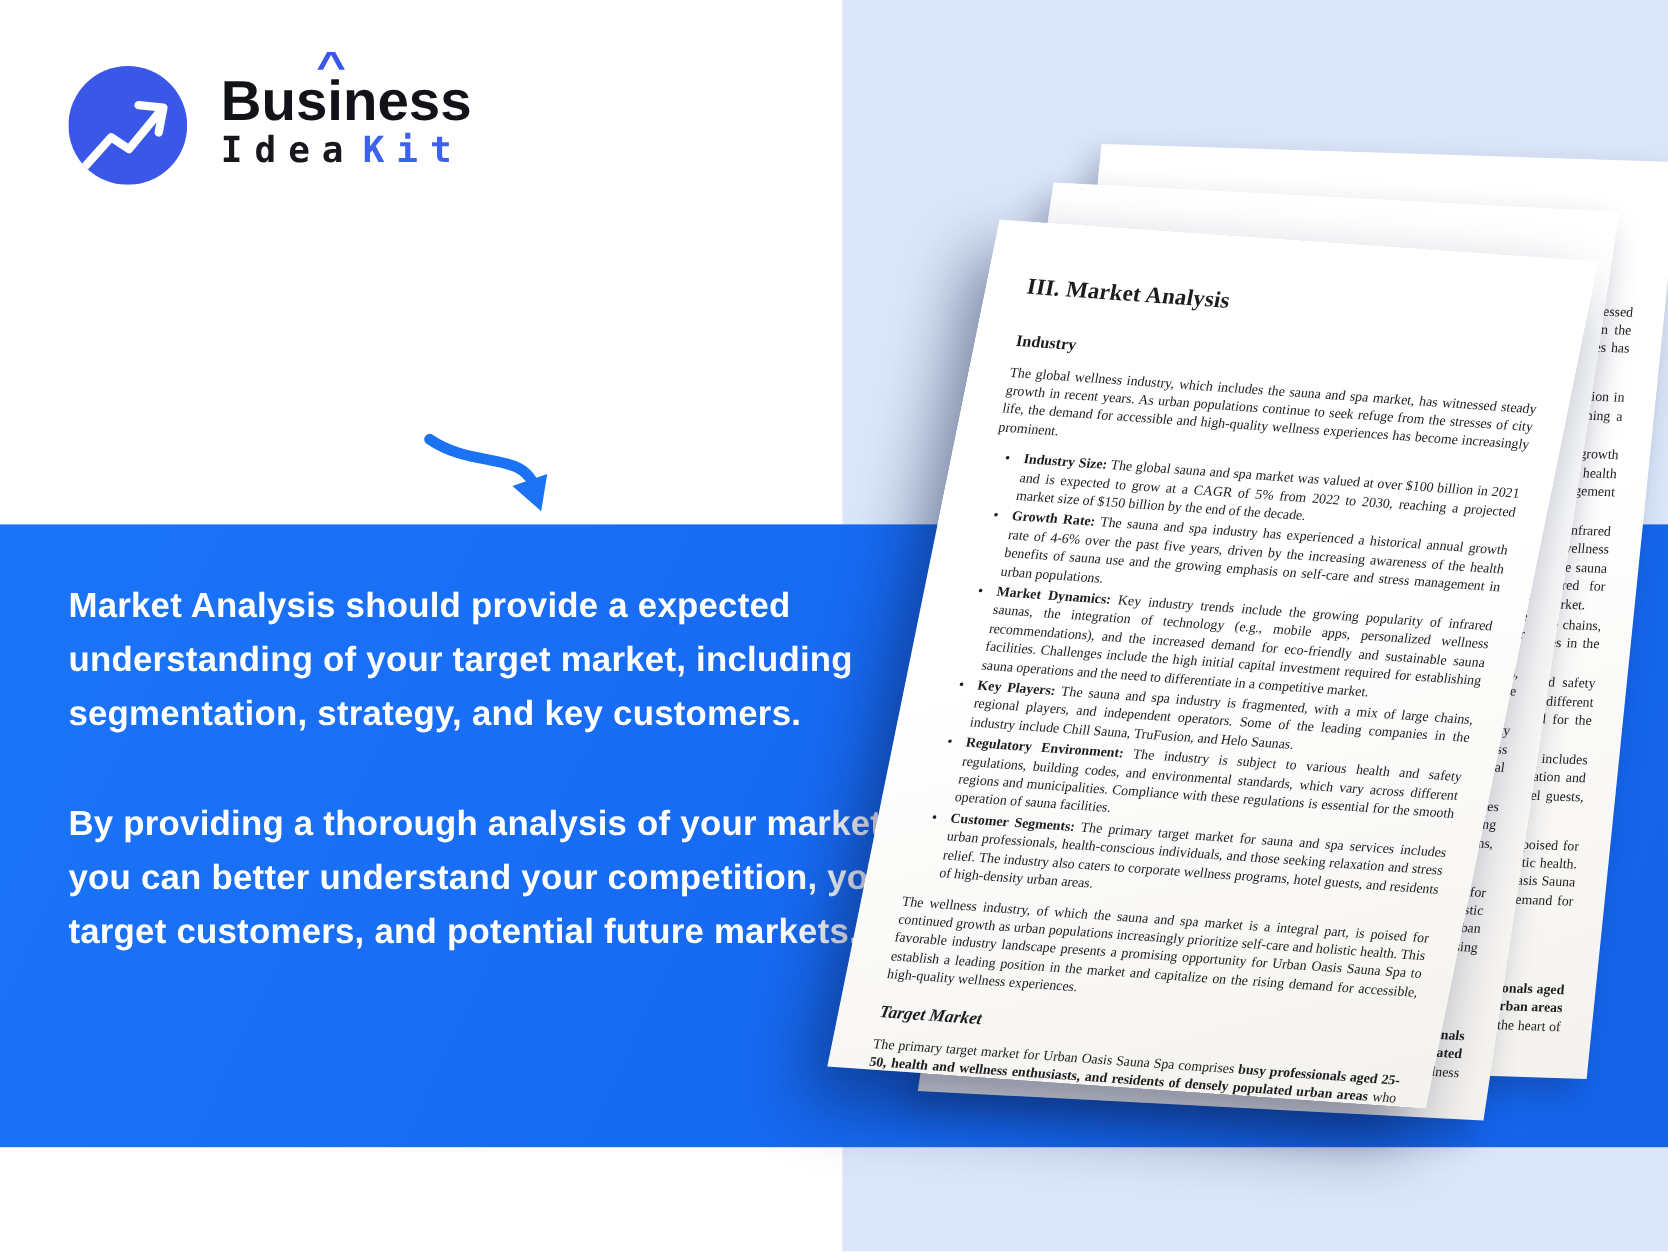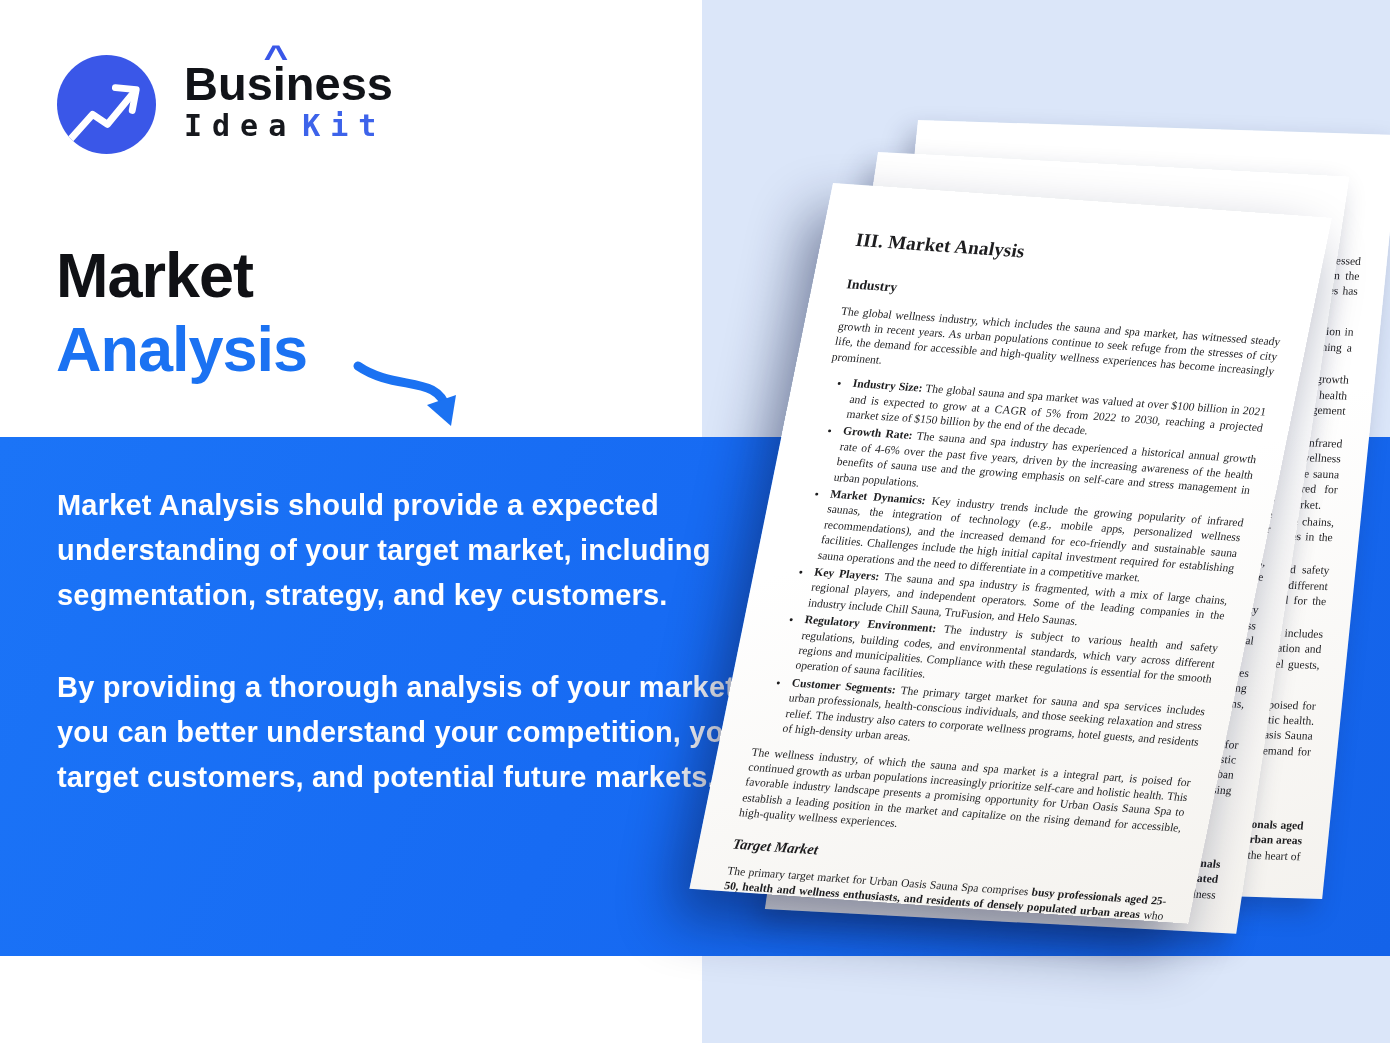--- a/index.html
+++ b/index.html
@@ -109,24 +109,20 @@
         <polyline points="2,98 36,60 51,70 79,36"></polyline>
         <polyline points="59,33 80,35 76,56"></polyline>
       </g>
     </svg>
     <div class="logo-text">
       <div class="logo-line1"><span>Bus</span><span class="i-wrap"><span>i</span><span class="caret">^</span></span><span>ness</span></div>
       <div class="logo-line2"><span class="idea">Idea</span><span class="kit">Kit</span></div>
     </div>
   </header>
 
-  <h1 class="headline">
-    <span class="hl-black">Market</span>
-    <span class="hl-blue">Analysis</span>
-  </h1>
 
   <svg class="curve-arrow" viewBox="0 0 118 82">
     <path d="M6,8 C44,34 86,16 95,52" stroke="#1b72f2" stroke-width="9" fill="none" stroke-linecap="round"></path>
     <path d="M75,47 L99,68 L104,37 Z" fill="#1b72f2"></path>
   </svg>
 
   <section class="band-copy">
     <p>Market Analysis should provide a expected understanding of your target market, including segmentation, strategy, and key customers.</p>
     <p>By providing a thorough analysis of your market, you can better understand your competition, your target customers, and potential future markets.</p>
   </section>

